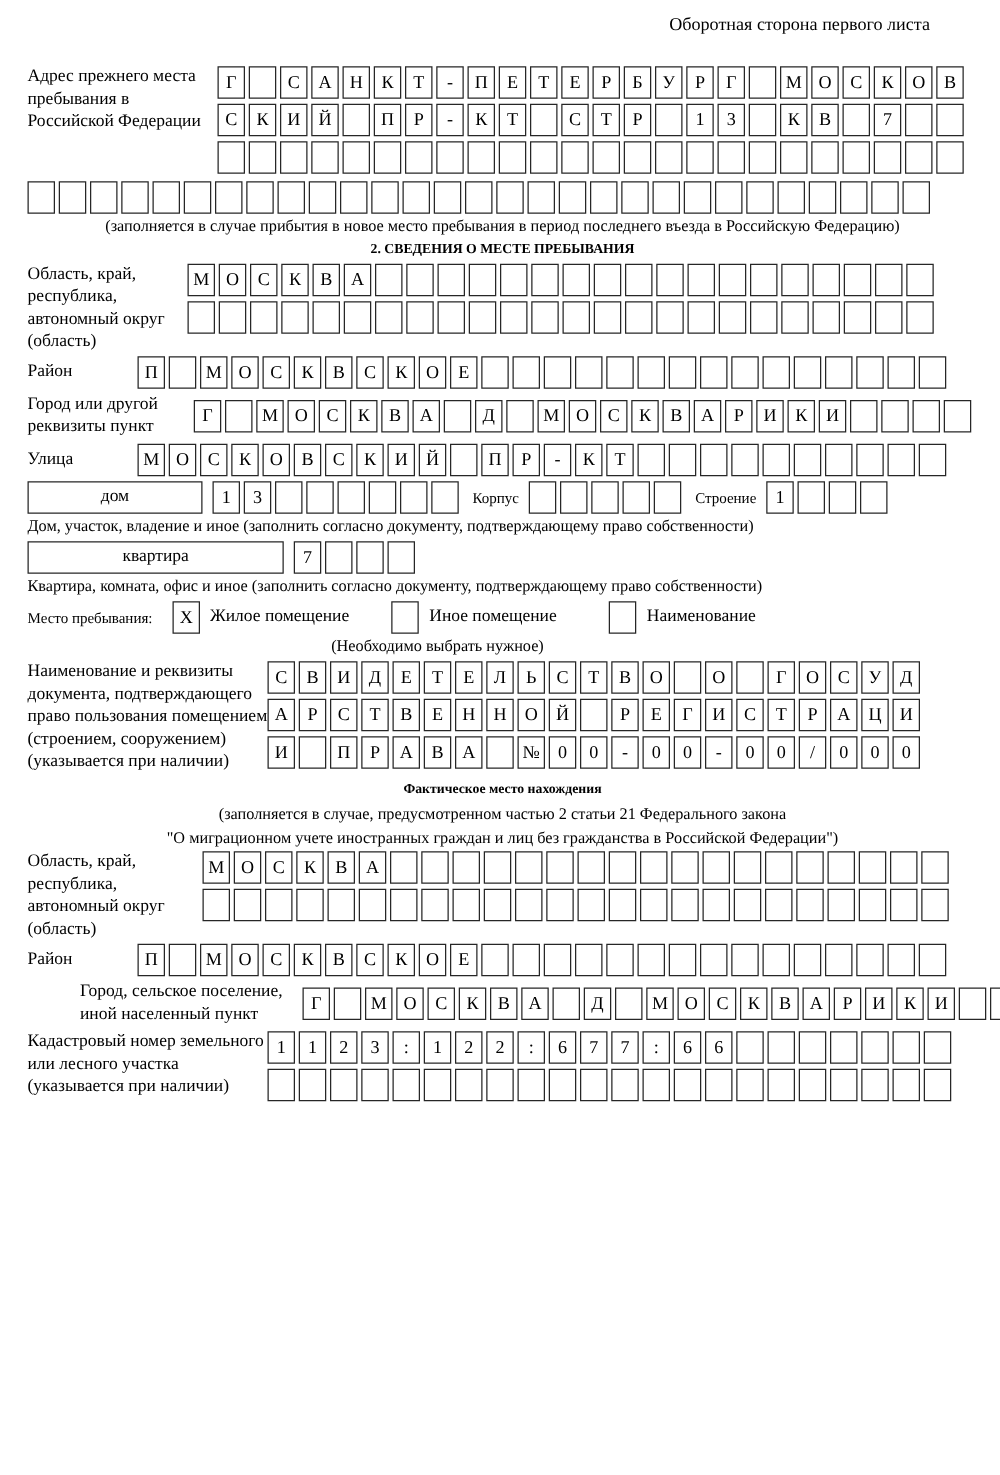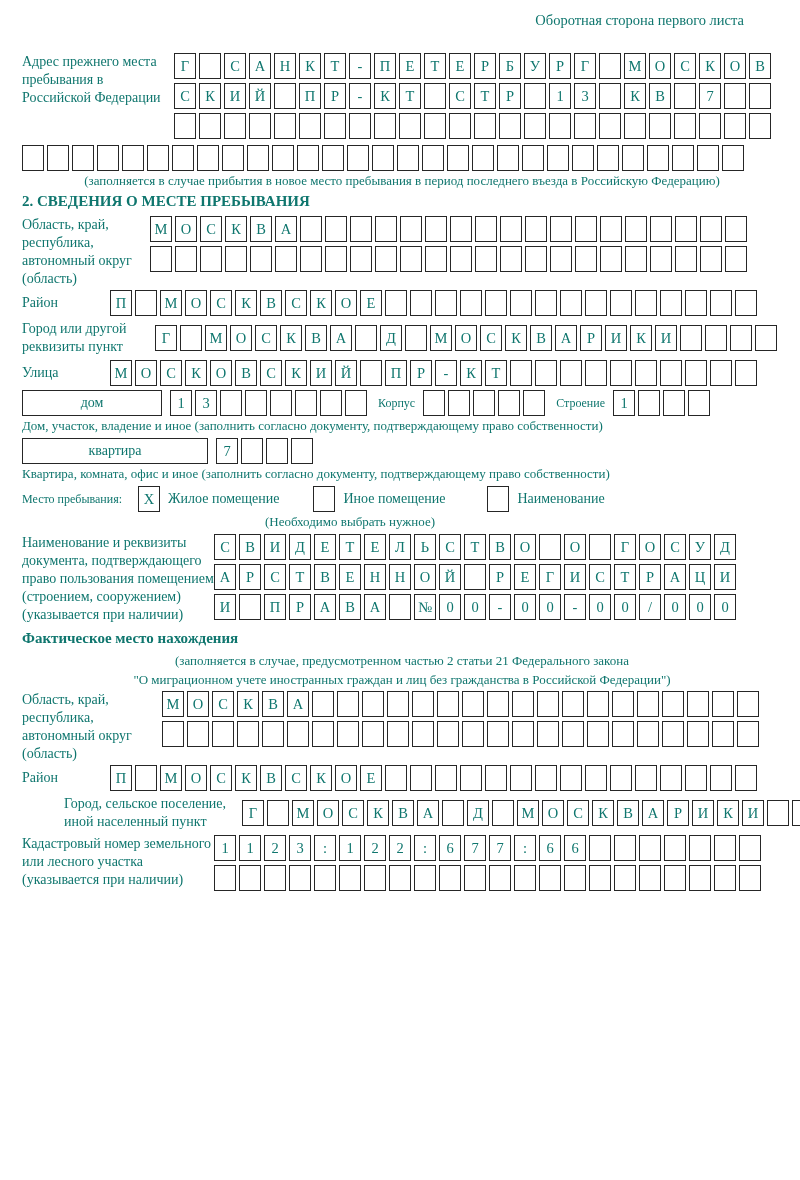--- a/index.html
+++ b/index.html
@@ -2,21 +2,21 @@
 <html><head>
 <meta charset="utf-8">
 <style>
   html,body{margin:0;padding:0;background:#fff;}
   .page{
     position:relative;
     width:800px;height:1180px;
     box-sizing:border-box;
     padding:12px 18px 0 22px;
     font-family:"Liberation Serif","DejaVu Serif",serif;
-    color:#0f766e;
+    color:#000000;
     overflow:hidden;
     background:#fff;
   }
   .header-note{
     text-align:right;
     padding-right:38px;
     font-size:14.5px;
     margin-bottom:24px;
   }
   .frow{display:flex;align-items:flex-start;}
@@ -36,36 +36,36 @@
     border:1.5px solid #262626;
     margin-right:3px;
     display:flex;align-items:center;justify-content:center;
     font-size:14.5px;
     line-height:1;
     background:#fff;
     flex-shrink:0;
   }
   .caption{font-size:13px;line-height:16px;margin:2px 0 4px 0;}
   .center{text-align:center;}
-  .sec-title{font-weight:bold;font-size:15px;text-align:left;margin:3px 0 6px 0;}
+  .sec-title{font-weight:bold;font-size:11px;text-align:center;margin:3px 0 6px 0;}
   .mb2{margin-bottom:2px;}
   .mb4{margin-bottom:4px;align-items:center;}
   .mb6{margin-bottom:6px;}
   .namedbox{
     box-sizing:border-box;
     border:1.5px solid #262626;
     height:26px;
     display:flex;align-items:center;justify-content:center;
     font-size:14px;
     margin-right:8px;
     flex-shrink:0;
     background:#fff;
   }
   .w160{width:140px;}
-  .w205{width:186px;}
+  .w205{width:205px;}
   .inline-label{font-size:12px;line-height:26px;margin:0 8px;white-space:nowrap;}
   .checkbox{
     width:22px;height:26px;
     box-sizing:border-box;
     border:1.5px solid #262626;
     display:flex;align-items:center;justify-content:center;
     font-size:14.5px;
     margin:0 8px;
     background:#fff;
     flex-shrink:0;

